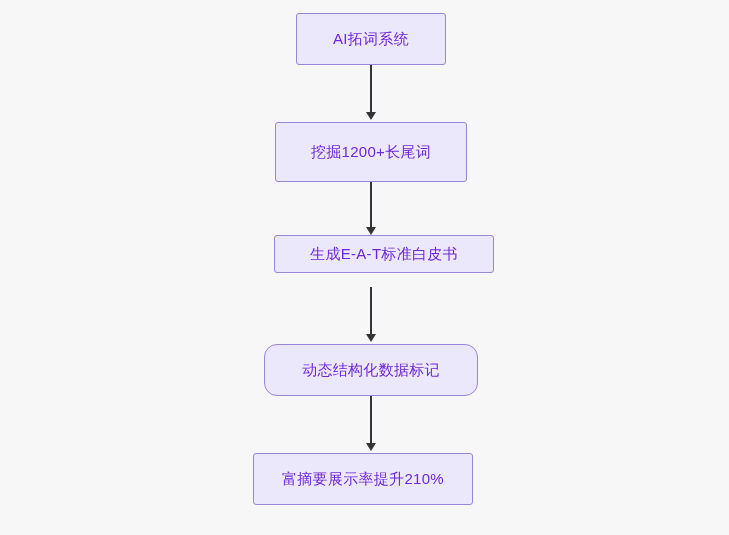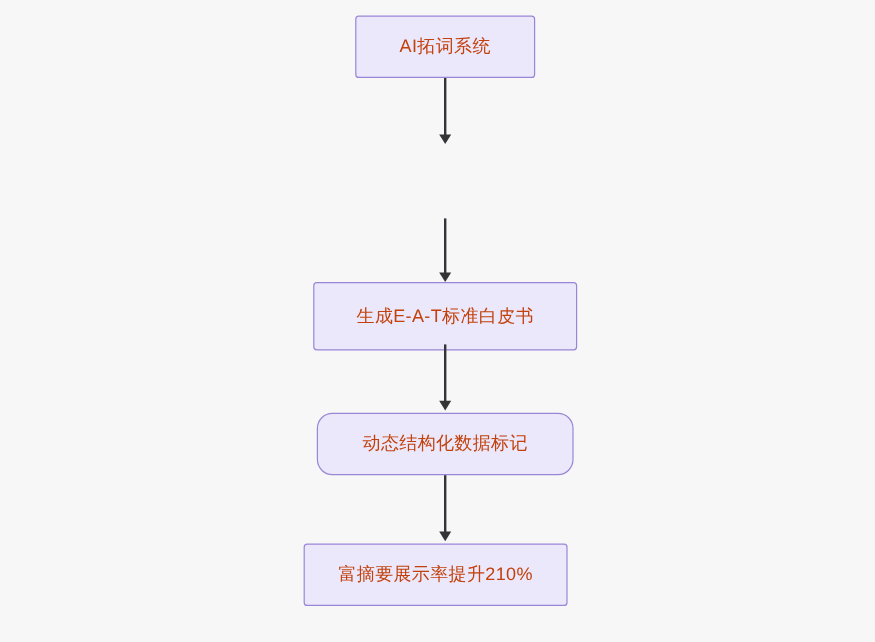--- a/index.html
+++ b/index.html
@@ -20,21 +20,21 @@
   }
   .node {
     position: absolute;
     box-sizing: border-box;
     background: #ece8fb;
     border: 1px solid #9a86d6;
     border-radius: 3px;
     display: flex;
     align-items: center;
     justify-content: center;
-    color: #c2410c;
+    color: #6d28d9;
     font-size: 15px;
     line-height: 1.2;
     white-space: nowrap;
     letter-spacing: 0.3px;
   }
   .connector {
     position: absolute;
     width: 2px;
     background: #333338;
   }
@@ -52,25 +52,28 @@
 
 <div id="flowchart">
 
   <div class="node" style="left:296px; top:13px; width:150px; height:52px;">
     <span>AI拓词系统</span>
   </div>
 
   <div class="connector" style="left:370px; top:65px; height:51px;"></div>
   <div class="arrowhead" style="left:366px; top:112px;"></div>
 
+  <div class="node" style="left:275px; top:122px; width:192px; height:60px;">
+    <span>挖掘1200+长尾词</span>
+  </div>
 
   <div class="connector" style="left:370px; top:182px; height:49px;"></div>
   <div class="arrowhead" style="left:366px; top:227px;"></div>
 
-  <div class="node" style="left:261px; top:235px; width:220px; height:57px;">
+  <div class="node" style="left:274px; top:235px; width:220px; height:38px;">
     <span>生成E-A-T标准白皮书</span>
   </div>
 
   <div class="connector" style="left:370px; top:287px; height:51px;"></div>
   <div class="arrowhead" style="left:366px; top:334px;"></div>
 
   <div class="node" style="left:264px; top:344px; width:214px; height:52px;border-radius:13px;">
     <span>动态结构化数据标记</span>
   </div>
 

